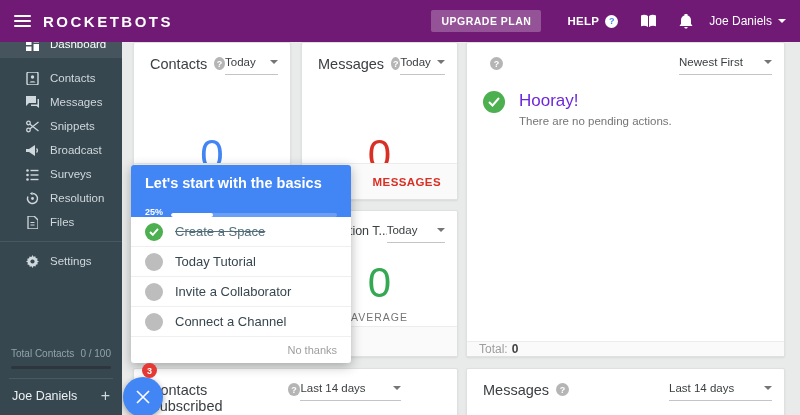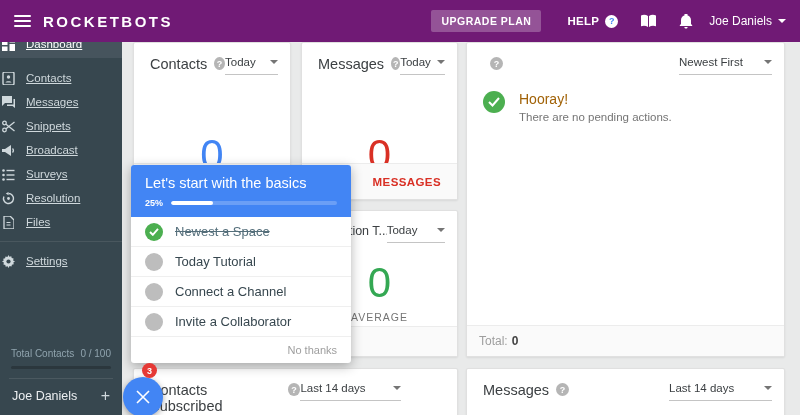--- a/index.html
+++ b/index.html
@@ -24,22 +24,22 @@
                margin-left:6px; }
   .top-icon { margin-left:22px; display:flex; align-items:center; cursor:pointer; }
   .user-menu { display:flex; align-items:center; margin-left:16px; margin-right:14px; cursor:pointer; }
   .user-name { font-size:12px; }
   .caret-w { width:0; height:0; border-left:4px solid transparent; border-right:4px solid transparent;
              border-top:4px solid #fff; margin-left:6px; }
 
   
   .sidebar { position:absolute; left:0; top:30px; width:122px; height:385px; background:#37474f;
              z-index:90; display:flex; flex-direction:column; }
-  .nav-item { display:flex; align-items:center; height:24px; padding-left:2px; color:#cfd8dc;
-              font-size:11.5px; cursor:pointer; flex:0 0 auto;text-decoration:underline; }
+  .nav-item { display:flex; align-items:center; height:24px; padding-left:26px; color:#cfd8dc;
+              font-size:11.5px; cursor:pointer; flex:0 0 auto; }
   .nav-item.active { height:28px; background:#46545d; color:#fff; margin-bottom:8px; }
   .nav-icon { width:13px; height:13px; margin-right:11px; display:flex; align-items:center;
               justify-content:center; flex:0 0 auto; }
   .nav-icon svg { display:block; }
   .nav-div { height:1px; background:rgba(255,255,255,.09); margin:7px 0; }
   .sidebar-bottom { margin-top:auto; padding:0 9px; }
   .tc-row { display:flex; justify-content:space-between; color:#90a4ae; font-size:10px; padding:0 2px; }
   .tc-bar { height:3px; background:#2b373d; border-radius:2px; margin:7px 2px 9px; }
   .account-row { border-top:1px solid rgba(255,255,255,.1); display:flex; align-items:center;
                  justify-content:space-between; padding:10px 3px 12px; color:#eceff1; font-size:12.5px; }
@@ -69,32 +69,32 @@
   #card-messages   { left:301px; top:42px;  width:157px; height:158px; }
   #card-action     { left:466px; top:42px;  width:319px; height:315px; }
   #card-resolution { left:301px; top:210px; width:157px; height:147px; }
   #card-contacts-sub { left:133px; top:368px; width:325px; height:60px; }
   #card-messages14   { left:466px; top:368px; width:319px; height:60px; }
 
   .empty-state { display:flex; align-items:flex-start; padding:16px 16px 0; }
   .check-circ { width:22px; height:22px; border-radius:50%; background:#4caf50; color:#fff;
                 display:flex; align-items:center; justify-content:center; flex:0 0 auto; }
   .empty-texts { margin-left:14px; }
-  .empty-title { font-size:14px; color:#a16207; }
+  .empty-title { font-size:17px; color:#6d28d9; }
   .empty-sub { font-size:11.5px; color:#757575; margin-top:4px; }
   .total-row { font-size:12px; color:#9e9e9e; margin-left:12px; }
   .total-val { color:#424242; font-weight:700; margin-left:4px; }
   .partial { font-size:12px; color:#616161; margin-left:43px; }
 
   
   .popup { position:absolute; left:131px; top:165px; width:220px; height:198px; background:#fff;
            border-radius:3px; box-shadow:0 3px 12px rgba(0,0,0,.3); z-index:50; overflow:hidden; }
   .popup-head { background:#4285f4; height:52px; padding:10px 14px 0; color:#fff; }
-  .popup-title { font-size:14.5px; font-weight:400; }
-  .progress-row { display:flex; align-items:center; margin-top:7px; }
+  .popup-title { font-size:14.5px; font-weight:700; }
+  .progress-row { display:flex; align-items:flex-end; margin-top:16px; }
   .progress-pct { font-size:9px; font-weight:700; }
   .progress-track { width:170px; height:4px; background:rgba(255,255,255,.22); border-radius:2px;
                     margin-left:8px; overflow:hidden; }
   .progress-fill { height:100%; background:#fff; border-radius:2px; }
   .step-row { height:30px; display:flex; align-items:center; padding:0 14px;
               border-bottom:1px solid #efefef; cursor:pointer; }
   .step-icon { width:18px; height:18px; border-radius:50%; background:#bdbdbd; color:#fff;
                display:flex; align-items:center; justify-content:center; flex:0 0 auto; }
   .step-row.done .step-icon { background:#4caf50; }
   .step-label { font-size:13px; color:#37474f; margin-left:12px; }
@@ -293,21 +293,21 @@
     <span class="check-circ">
       <svg width="12" height="10" viewBox="0 0 12 10">
           <path d="M1 5l3.5 3.5L11 1" stroke="#fff" stroke-width="2" fill="none"></path>
         </svg>
     </span>
     <div class="empty-texts">
       <div class="empty-title">Hooray!</div>
       <div class="empty-sub">There are no pending actions.</div>
     </div>
   </div>
-  <div class="card-footer" style="height:31px;">
+  <div class="card-footer" style="height:15px;">
     <span class="total-row">
       <span>Total:</span><span class="total-val">0</span>
     </span>
   </div>
 </section>
 
 <section class="card" id="card-resolution">
   <div class="card-head" style="padding-left:8px;">
     <span class="card-title" style="font-size:12.5px; white-space:nowrap; overflow:hidden;">Resolution T...</span>
     <div class="select" style="width:60px">
@@ -353,33 +353,33 @@
         <div class="progress-fill" style="width: 25%;"></div>
       </div>
     </div>
   </div>
   <div class="step-row done">
     <span class="step-icon">
       <svg width="10" height="8" viewBox="0 0 12 10">
           <path d="M1 5l3.5 3.5L11 1" stroke="#fff" stroke-width="2.4" fill="none"></path>
         </svg>
     </span>
-    <span class="step-label">Newest a Space</span>
+    <span class="step-label">Create a Space</span>
   </div>
   <div class="step-row">
     <span class="step-icon"></span>
     <span class="step-label">Today Tutorial</span>
   </div>
   <div class="step-row">
     <span class="step-icon"></span>
-    <span class="step-label">Connect a Channel</span>
+    <span class="step-label">Invite a Collaborator</span>
   </div>
   <div class="step-row">
     <span class="step-icon"></span>
-    <span class="step-label">Invite a Collaborator</span>
+    <span class="step-label">Connect a Channel</span>
   </div>
   <div class="no-thanks-row">
     <span class="no-thanks">No thanks</span>
   </div>
 </div>
 
 <button class="fab">
   <svg width="16" height="16" viewBox="0 0 16 16">
       <path d="M2 2l12 12M14 2L2 14" stroke="#fff" stroke-width="1.6"></path>
     </svg>

